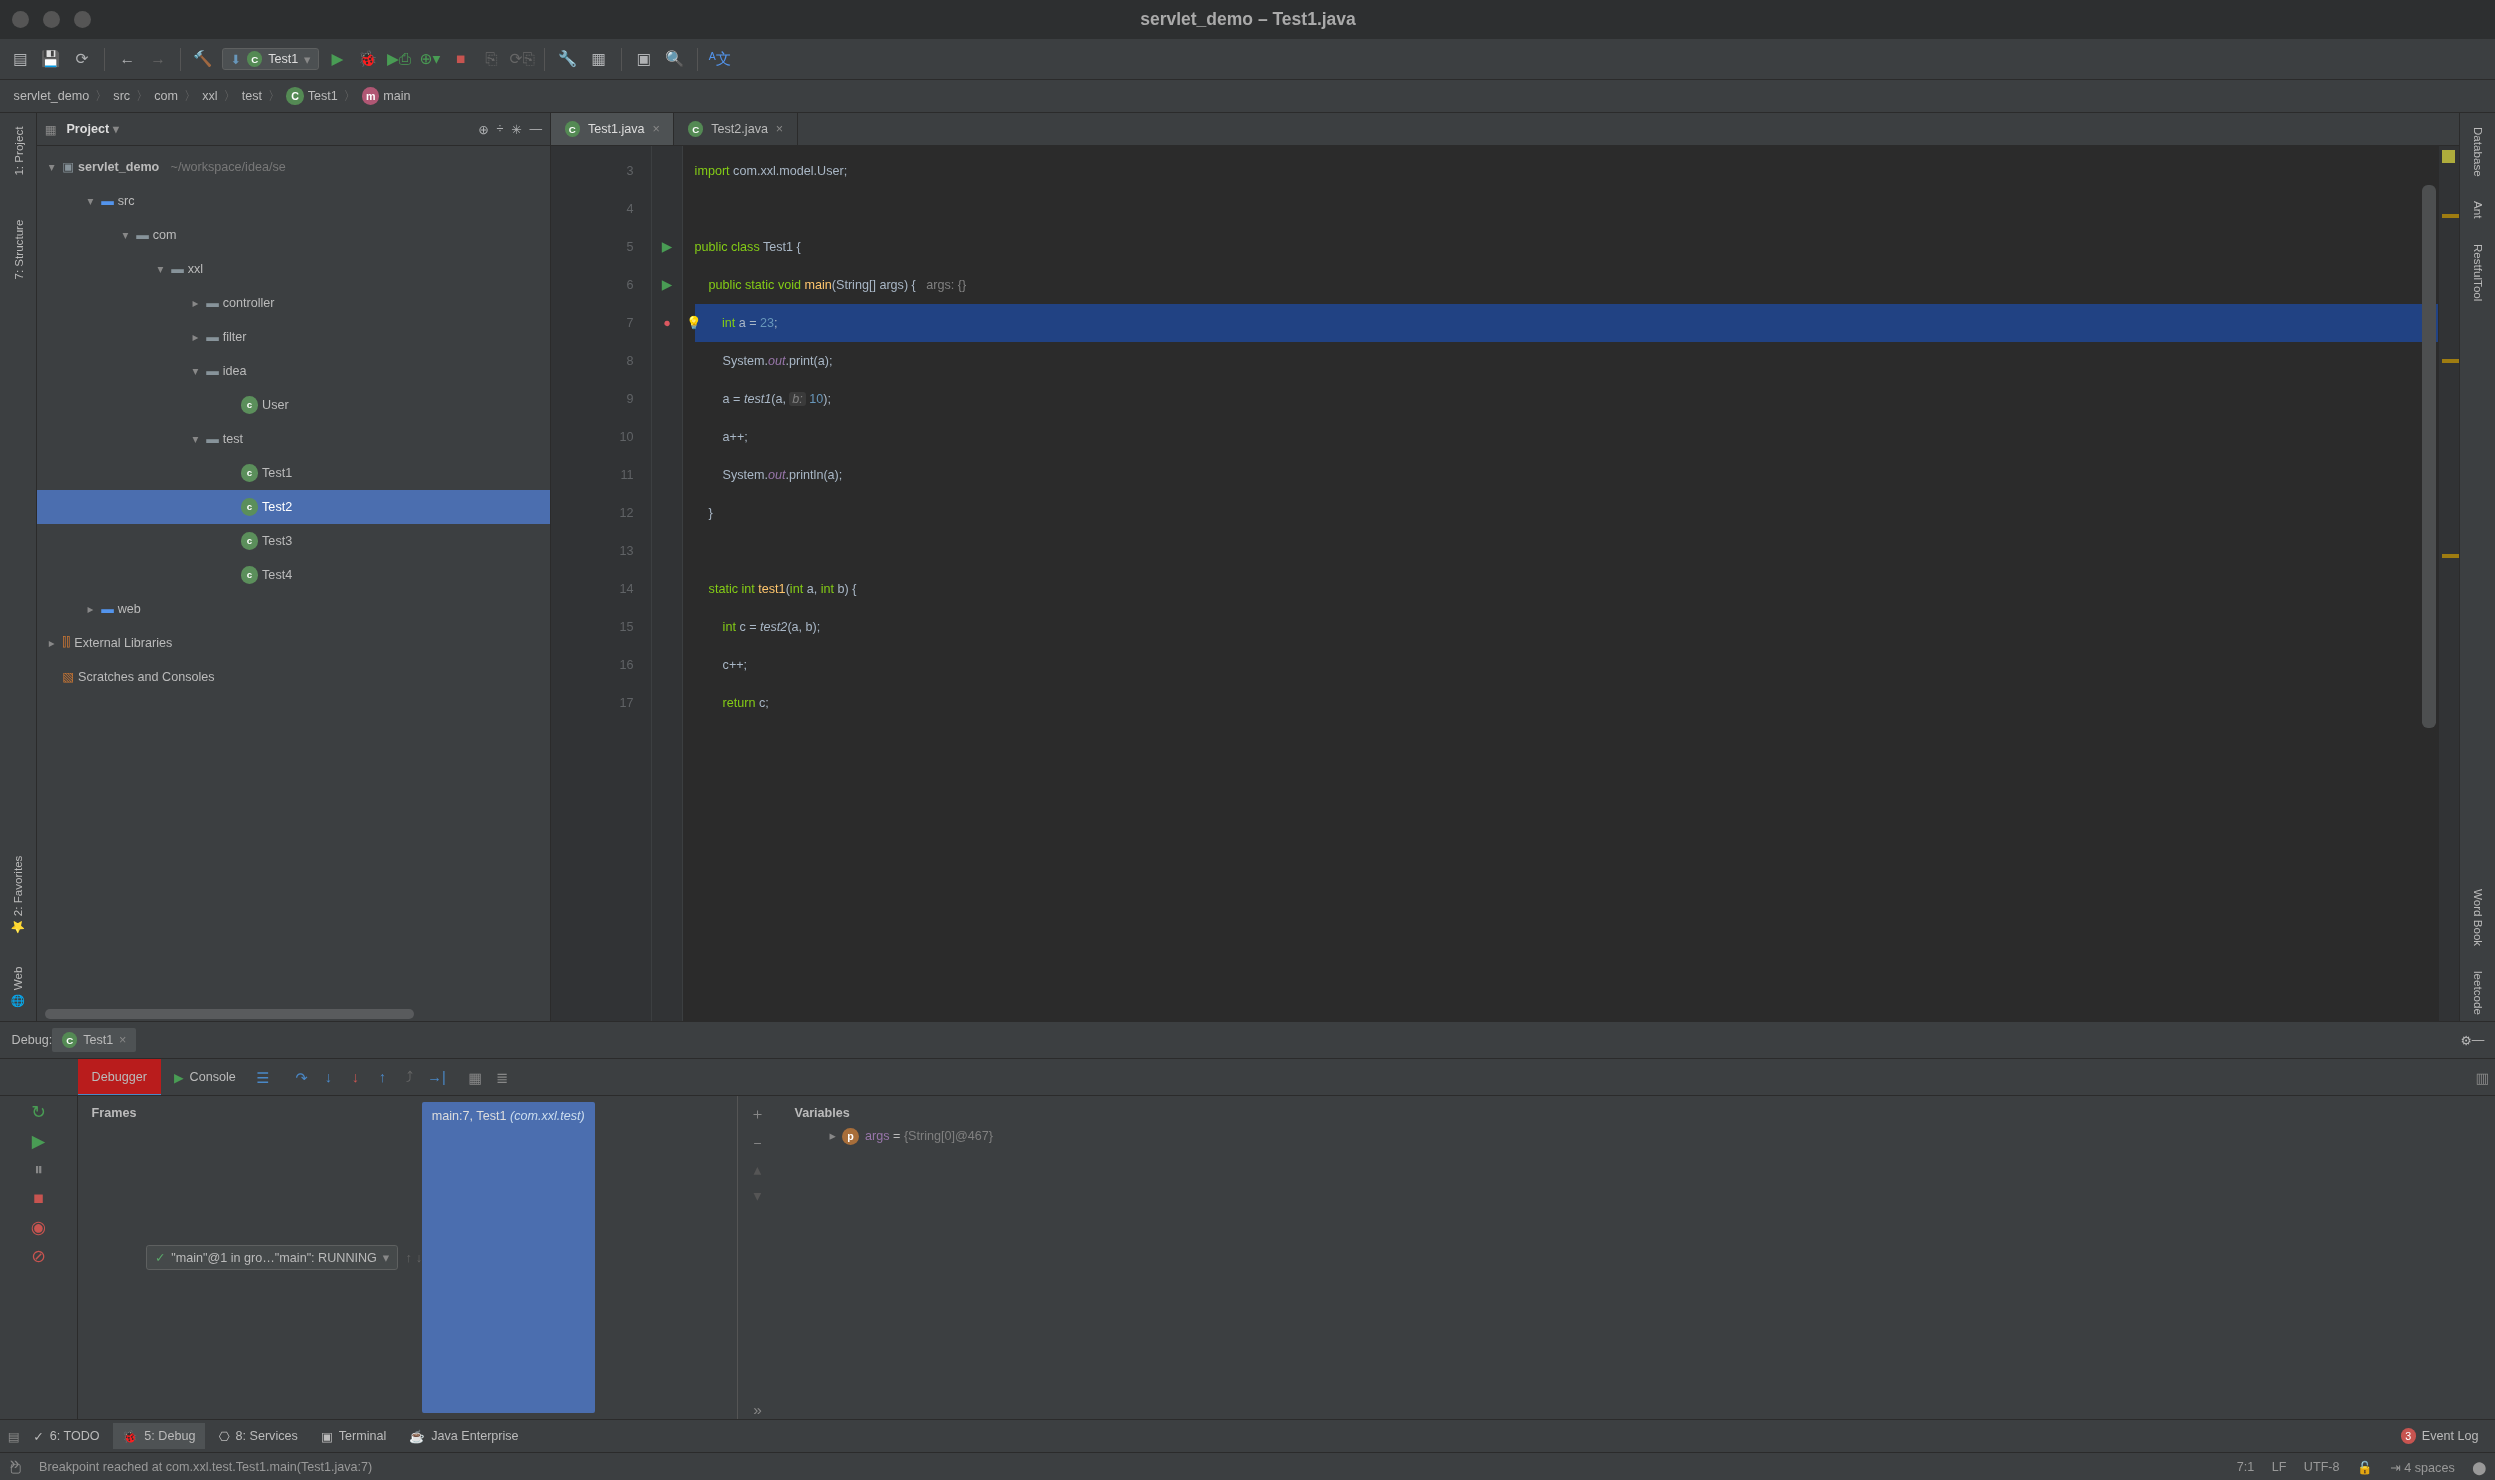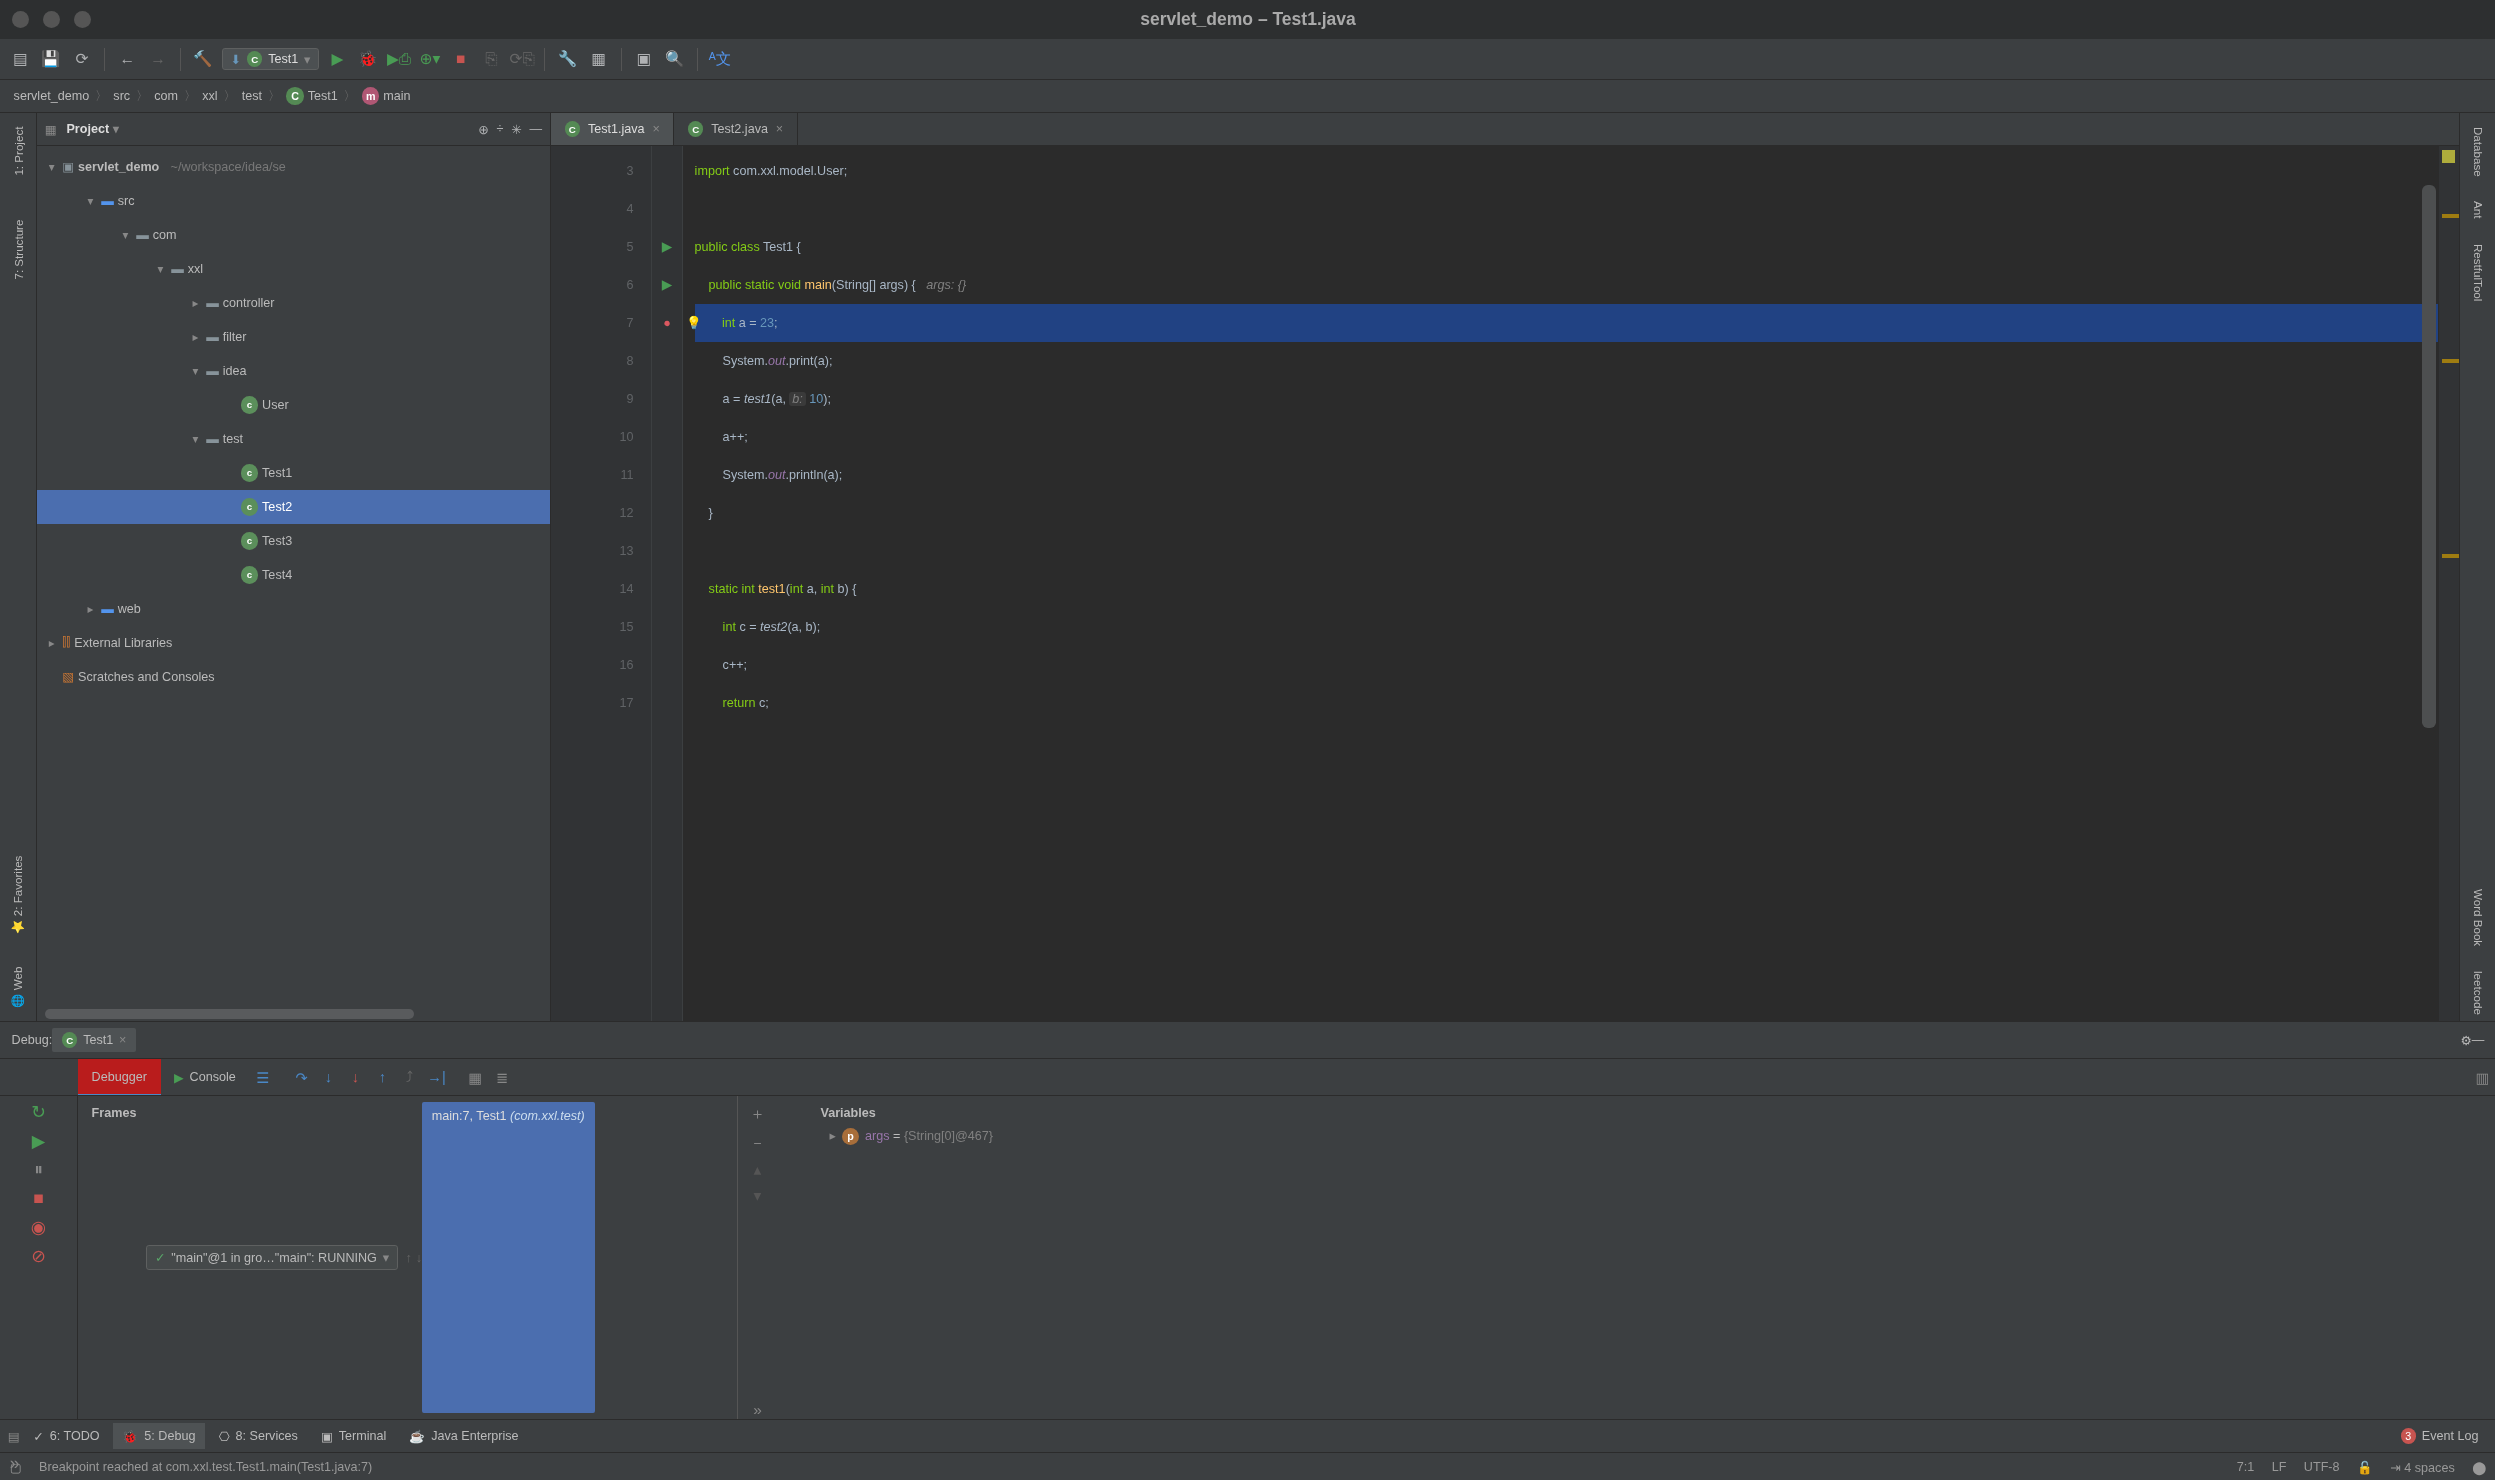--- a/index.html
+++ b/index.html
@@ -65,21 +65,21 @@
 .code-line { height: 38px; white-space: pre; }
 .cl-highlight { background: #214283; }
 .bulb { color: #fcb23c; }
 .bp { color: #db5860; }
 .run-gut { color:#499c54; font-size:13.6px;}
 
 .kw { color: #84cc16; }
 .func { color: #ffc66d;}
 .str { color:#9876aa; font-style:italic;}
 .num { color: #6897bb; }
-.cmt { font-style:italic; color:#808080; }
+.cmt { color:#808080; }
 .hint { background:#3a3a3a; color:#808080; font-style:italic; border-radius:2.9px; padding:0 2.9px;}
 .minimap { width:21.3px; background:#313335; border-left:1px solid #2b2b2b; position:relative;}
 .mm-warn { position:absolute; top:3.9px; right:3.9px; width:13.6px; height:13.6px; background:#aeac3c; }
 .mm-orange { position:absolute; right:0; width:17.5px; height:3.9px; background:#9e7c11; }
 .editor-scrollbar { position:absolute; right:21.3px; top:0; width:17.5px; height:100%; background:transparent;}
 .editor-scroll-thumb { position:absolute; top:39px; width:13.6px; right:1.9px; height:543px; background:#4d4f50; border-radius:5.8px;}
 
 
 .debug-panel { height: 398px; display: flex; flex-direction: column; border-top: 1px solid #2b2b2b; background:#3c3f41;}
 .debug-title { height: 37px; display: flex; align-items: center; padding: 0 11.6px; gap: 0; border-bottom: 1px solid #2b2b2b; font-size:13.6px; color:#bbb;}
@@ -91,21 +91,21 @@
 .dbg-body { flex:1; display:flex; min-height:0; }
 .dbg-side { width:78px; border-right:1px solid #2b2b2b; display:flex; flex-direction:column; align-items:center; padding-top:5.8px; gap:7.8px;}
 .dbg-side span { font-size:17.5px; cursor:pointer; }
 .dbg-frames { width:660px; border-right:1px solid #555; display:flex; flex-direction:row; padding:5.8px 7.8px; position:relative;}
 .dbg-frames-hdr { font-size:12.6px; color:#bbb; font-weight:600; padding:3.9px 5.8px;}
 .frame-thread { display:flex; align-items:center; gap:5.8px; background:#45494a; border:1px solid #5e6060; border-radius:2.9px; padding:3.9px 7.8px; margin:5.8px 3.9px; font-size:12.6px;}
 .frame-row { padding:5.8px 9.7px; font-size:13.6px; color:#ddd; border-radius:1.9px;}
 .frame-row.sel { background:#4b6eaf; }
 .frame-row .pkg { font-style:italic; color:#cde; }
 .dbg-vars { flex:1; padding:5.8px 13.6px; position:relative;}
-.vars-hdr { font-size:12.6px; color:#bbb; font-weight:600; padding:3.9px;margin-left:26px;}
+.vars-hdr { font-size:12.6px; color:#bbb; font-weight:600; padding:3.9px;}
 .var-row { padding:3.9px 0 0 39px; font-size:14.6px; color:#bbb;}
 .var-row .p-badge { display:inline-flex; width:17.5px; height:17.5px; border-radius:50%; background:#a86e3a; color:#fff; align-items:center; justify-content:center; font-size:10.7px; font-weight:bold; margin-right:5.8px;}
 .var-name { color:#9876aa; }
 .var-val { color:#808080; }
 .frame-side-btns { width:39px; display:flex; flex-direction:column; align-items:center; gap:7.8px; padding-top:7.8px;}
 .frame-side-btns span { color:#888; font-size:15.5px; cursor:pointer;}
 .more-icn { position:absolute; bottom:5.8px; left:9.7px; color:#888;}
 
 
 .bottom-tabs { height: 33px; background: #3c3f41; border-top: 1px solid #2b2b2b; display: flex; align-items: center; padding: 0 7.8px; font-size:12.6px; gap:3.9px;}

